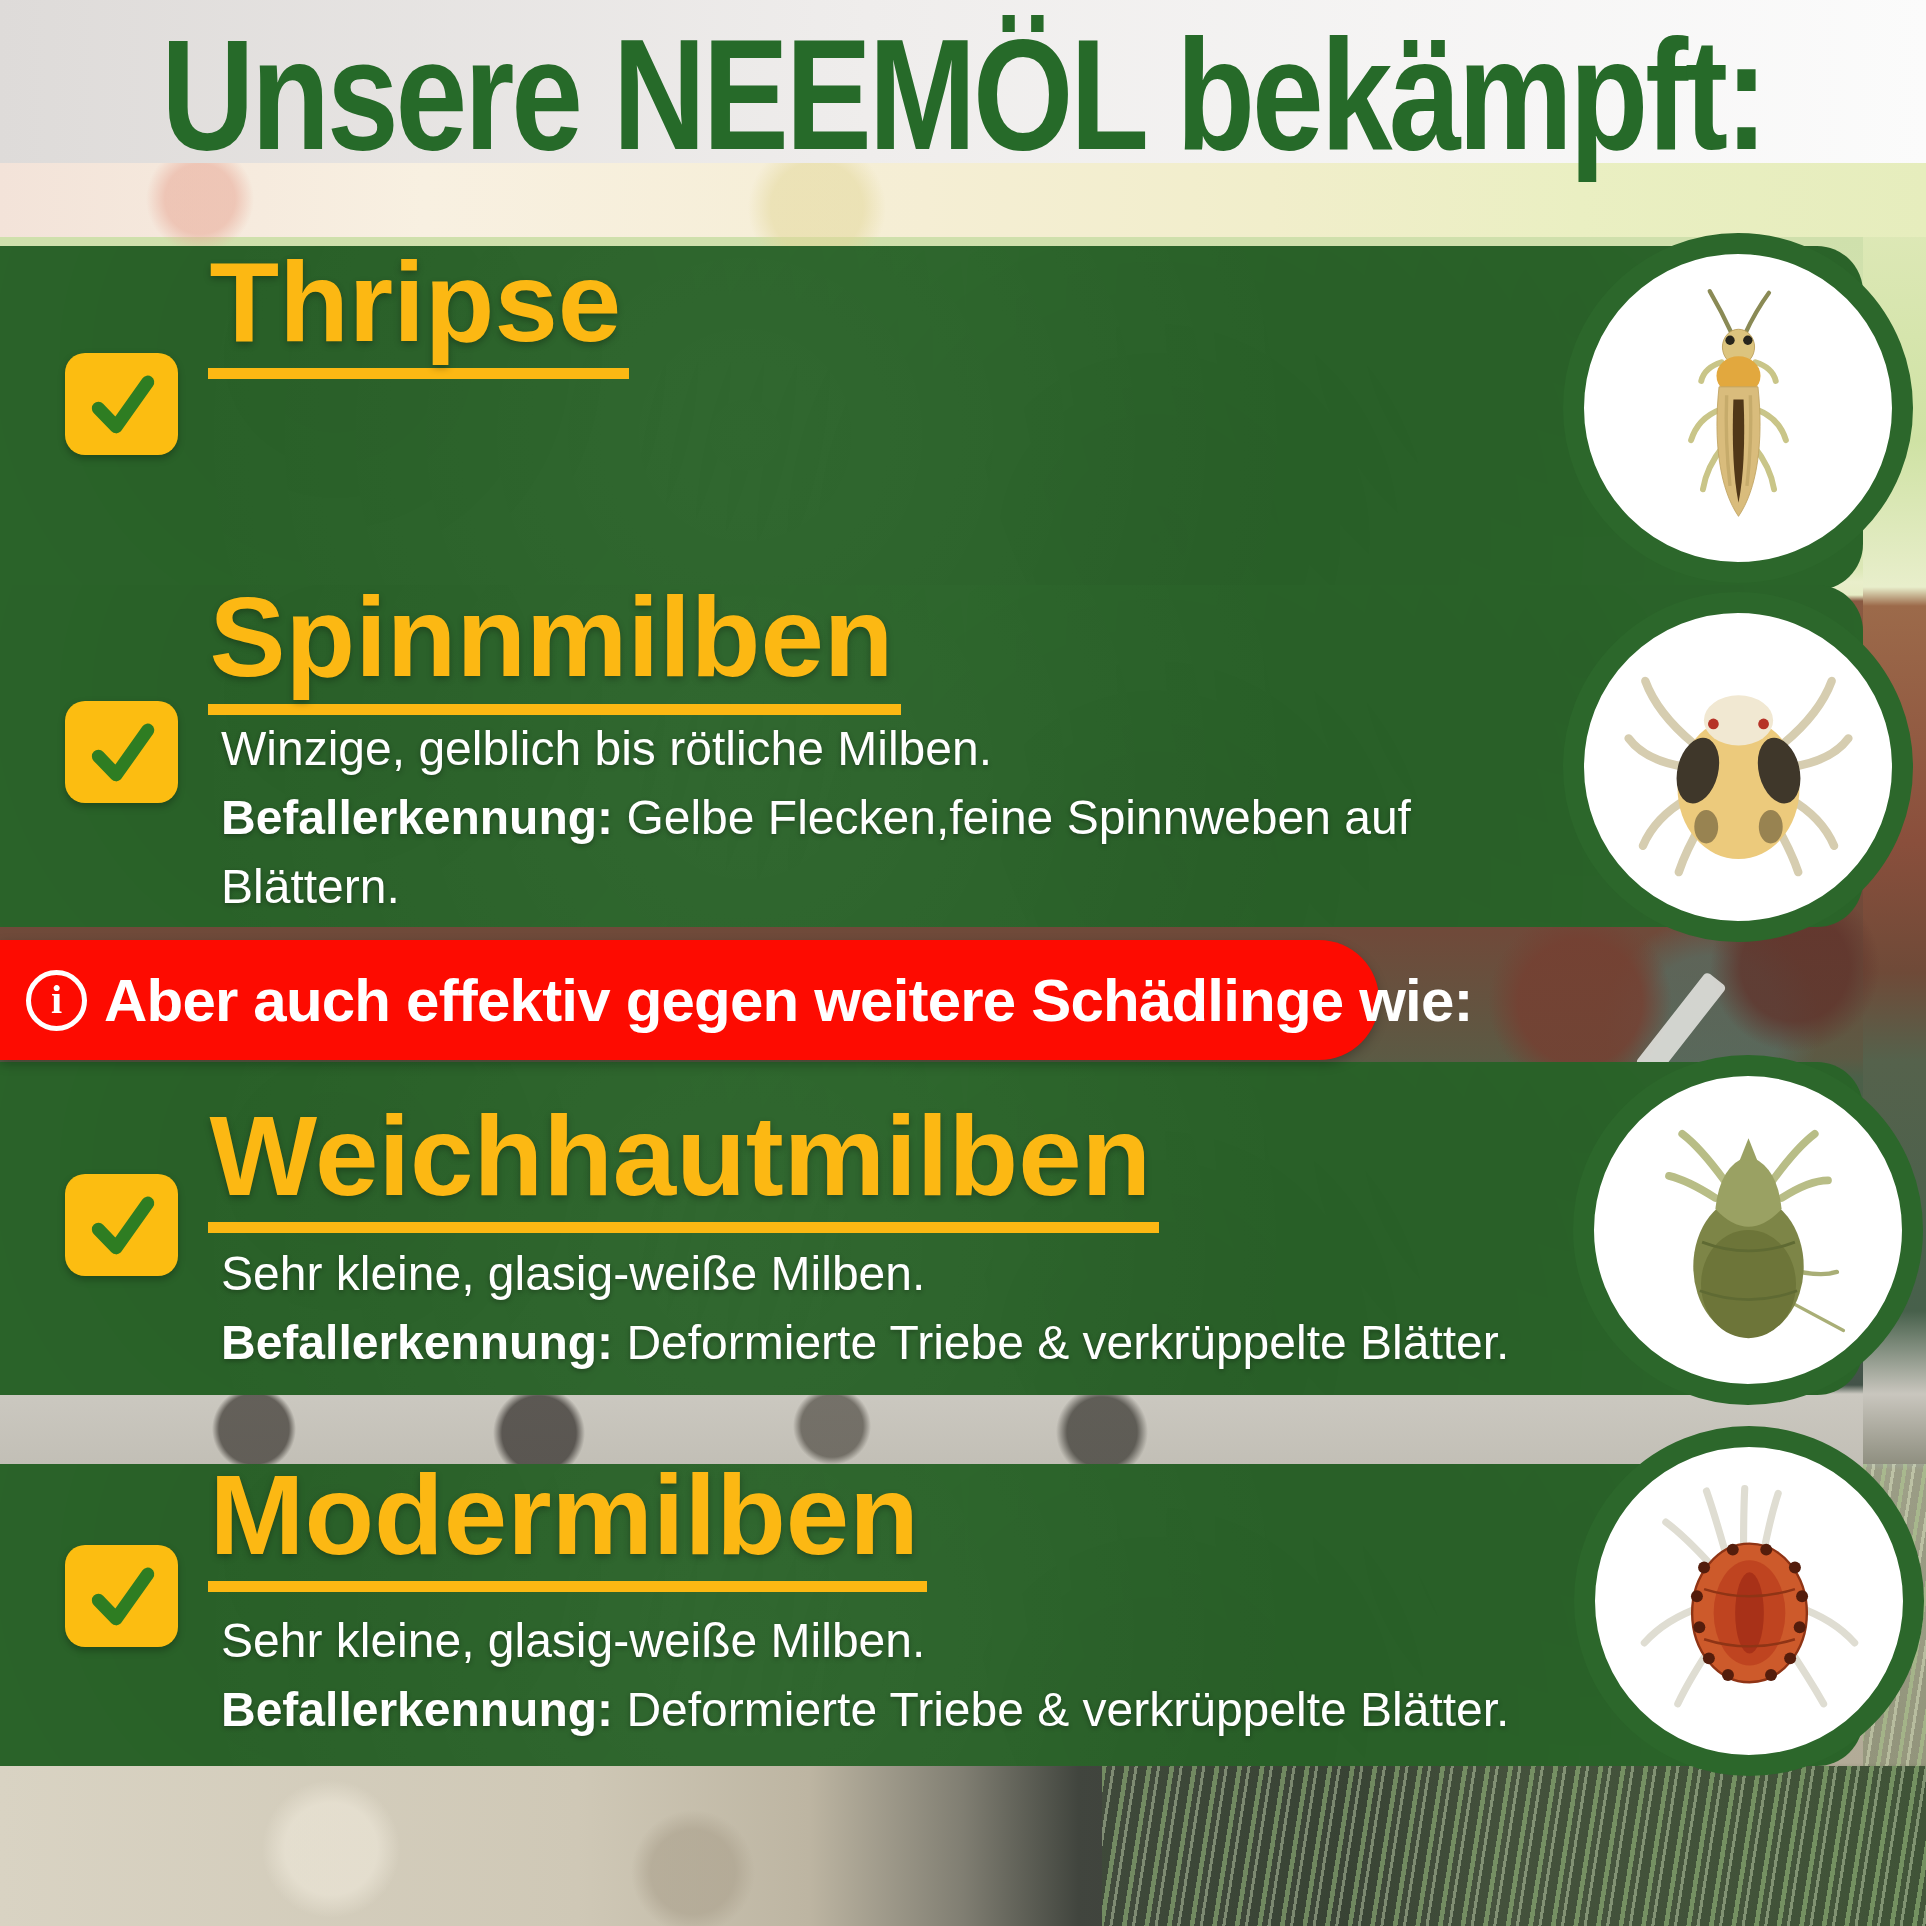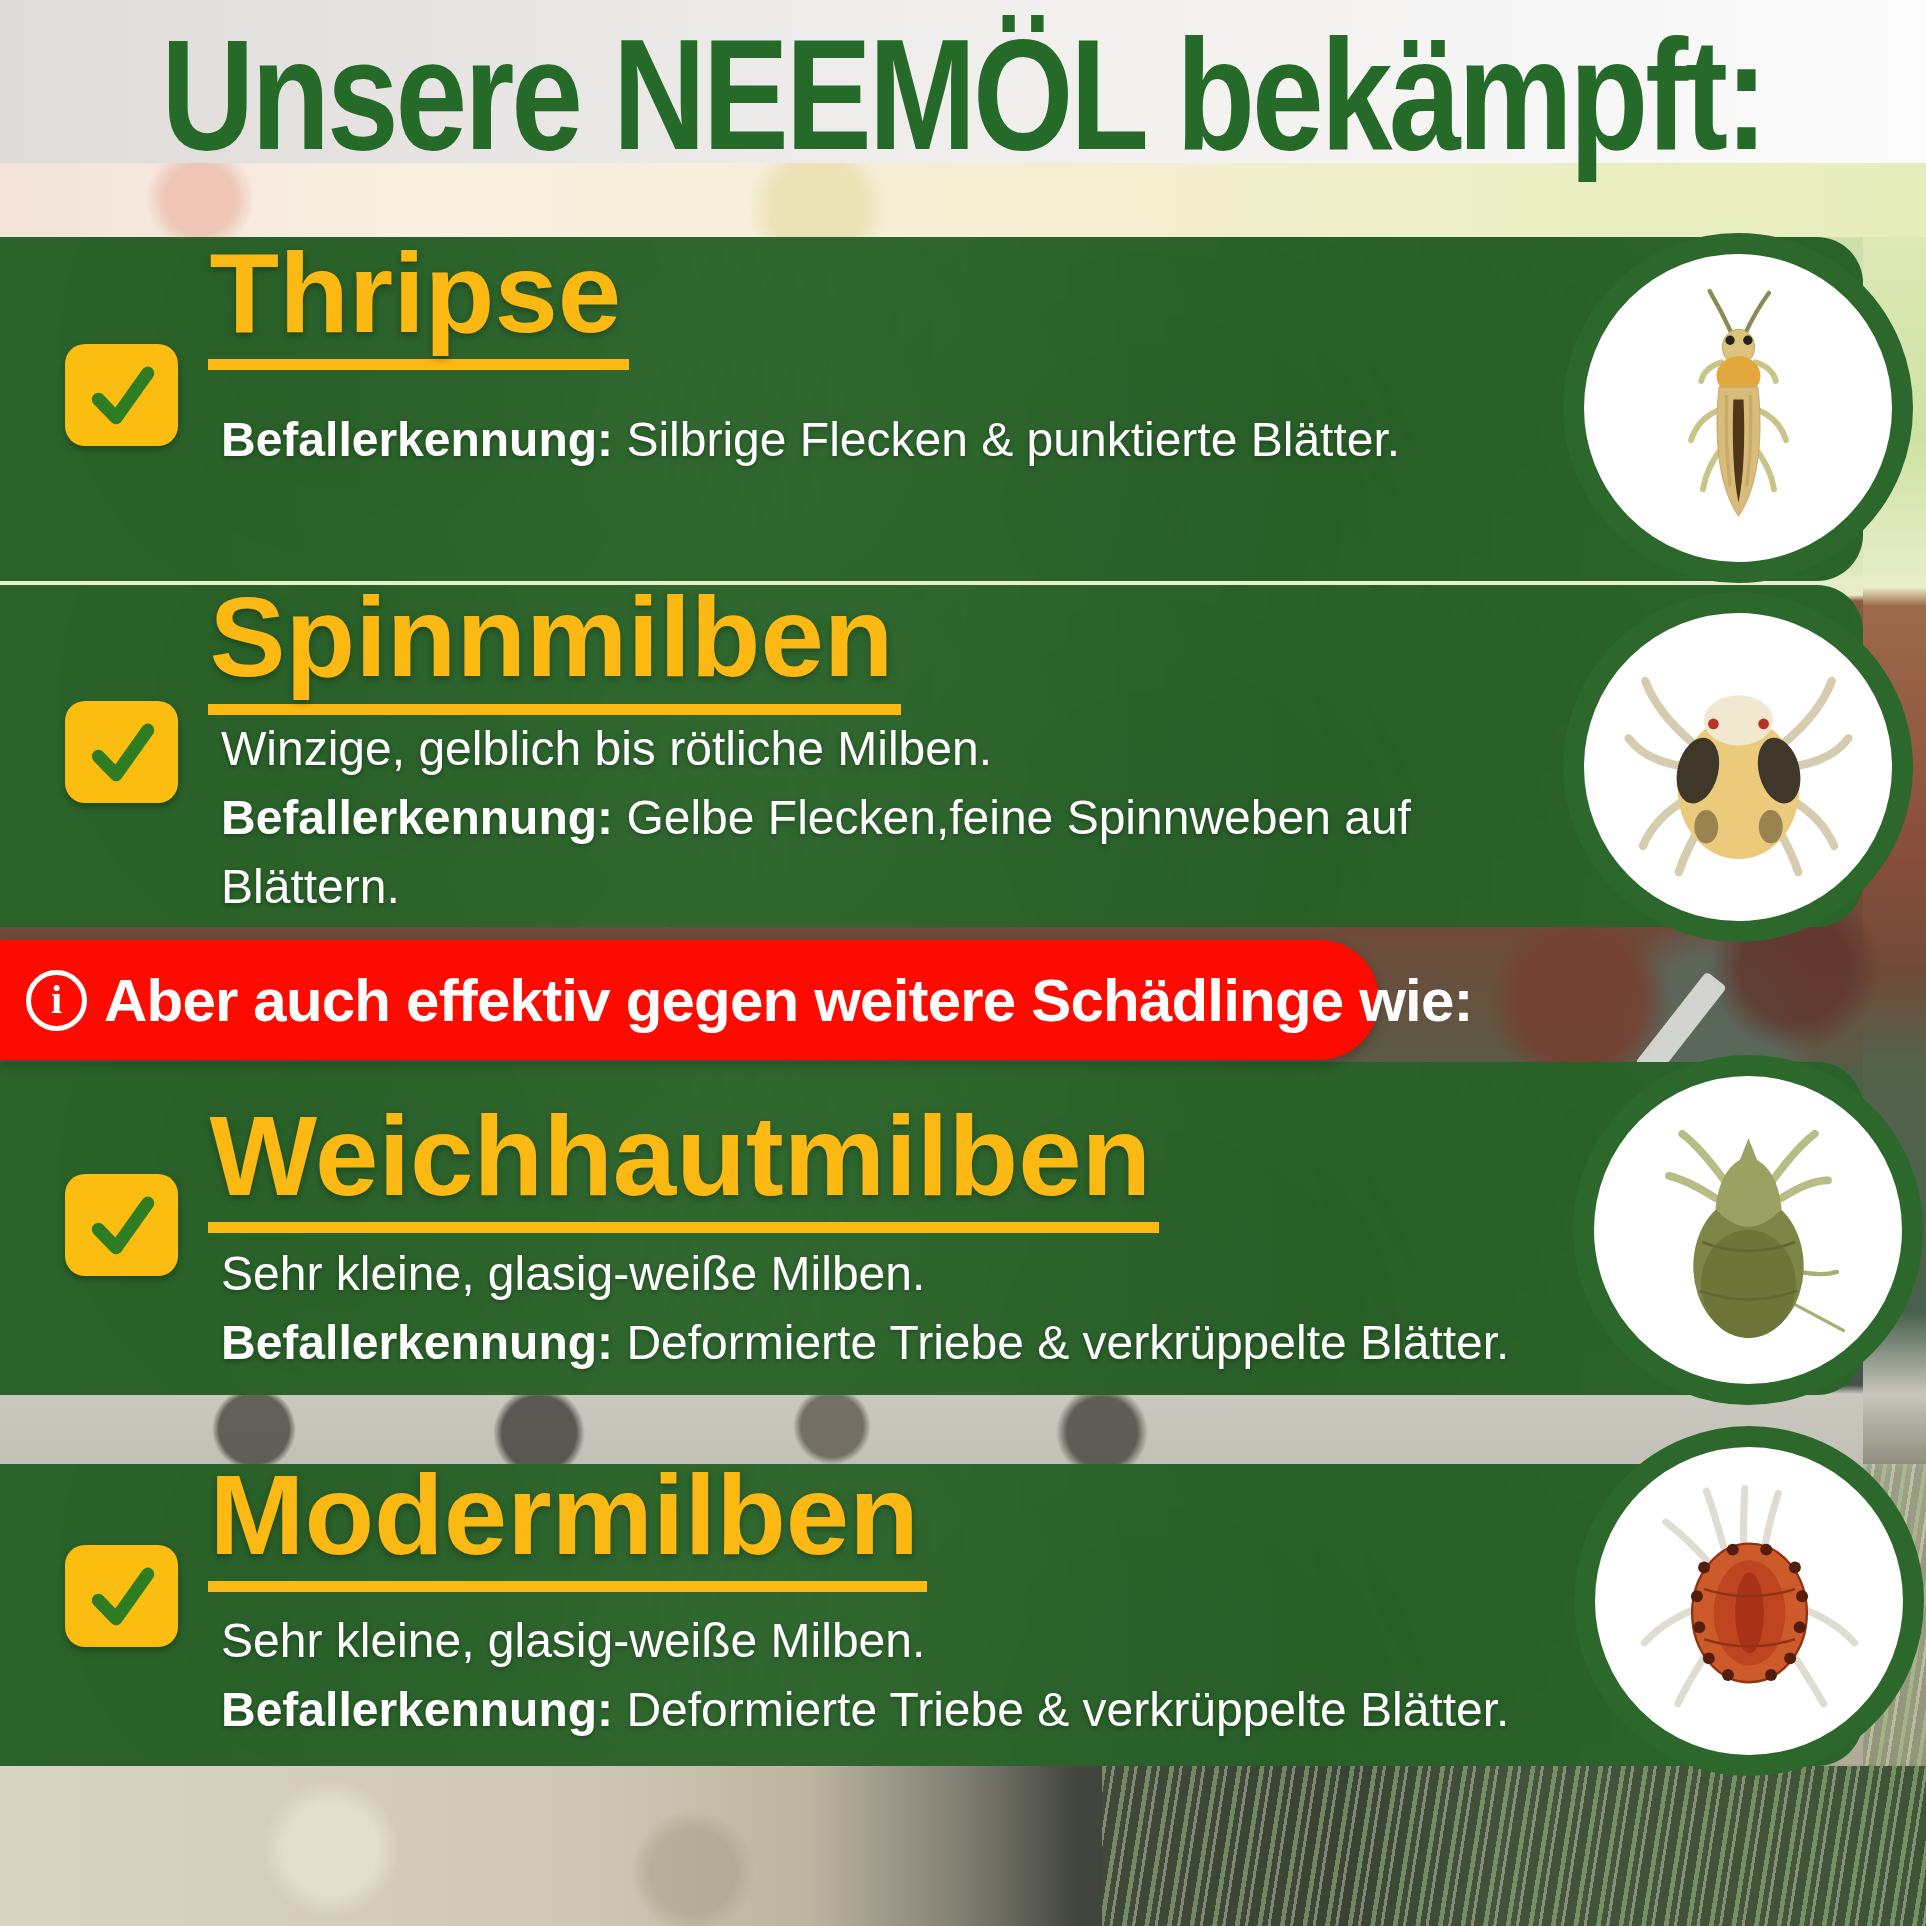--- a/index.html
+++ b/index.html
@@ -61,21 +61,21 @@
 
   
   .panel{position:absolute;left:0;width:1863px;background:#2c672b;
     border-radius:0 46px 46px 0;z-index:2;}
   .panel::before{content:"";position:absolute;inset:0;border-radius:inherit;
     background:
       radial-gradient(circle at 18% 32%, rgba(0,0,0,.08), transparent 42%),
       radial-gradient(circle at 62% 85%, rgba(0,0,0,.07), transparent 45%),
       radial-gradient(circle at 85% 20%, rgba(0,0,0,.05), transparent 40%),
       radial-gradient(circle at 40% 55%, rgba(255,255,255,.03), transparent 50%);}
-  #p1{top:237px;height:344px;}
+  #p1{top:246px;height:344px;}
   #p2{top:585px;height:342px;}
   #p3{top:1062px;height:333px;}
   #p4{top:1464px;height:302px;}
 
   .checkbox{position:absolute;left:65px;width:113px;height:102px;background:#fcbd11;
     border-radius:20px;display:flex;align-items:center;justify-content:center;
     box-shadow:0 3.1px 7.7px rgba(0,0,0,.25);}
   .checkbox svg{width:81px;height:77px;}
   #p1 .checkbox{top:107px;} #p2 .checkbox{top:116px;}
   #p3 .checkbox{top:112px;} #p4 .checkbox{top:81px;}
@@ -130,21 +130,20 @@
   <h1 class="page-title">Unsere NEEMÖL bekämpft:</h1>
 
   <section class="panel" id="p1">
     <div class="checkbox">
       <svg viewBox="0 0 100 100">
           <path d="M20 55 L43 79 L84 21" fill="none" stroke="#2e7d22" stroke-width="17" stroke-linecap="round" stroke-linejoin="round"></path>
         </svg>
     </div>
     <h2 class="sec-title">Thripse</h2>
     <div class="sec-body">
-      <div class="line"><b>Befallerkennung:</b><span> Silbrige Flecken &amp; punktierte Blätter.</span></div>
     </div>
   </section>
 
   <section class="panel" id="p2">
     <div class="checkbox">
       <svg viewBox="0 0 100 100">
           <path d="M20 55 L43 79 L84 21" fill="none" stroke="#2e7d22" stroke-width="17" stroke-linecap="round" stroke-linejoin="round"></path>
         </svg>
     </div>
     <h2 class="sec-title">Spinnmilben</h2>

